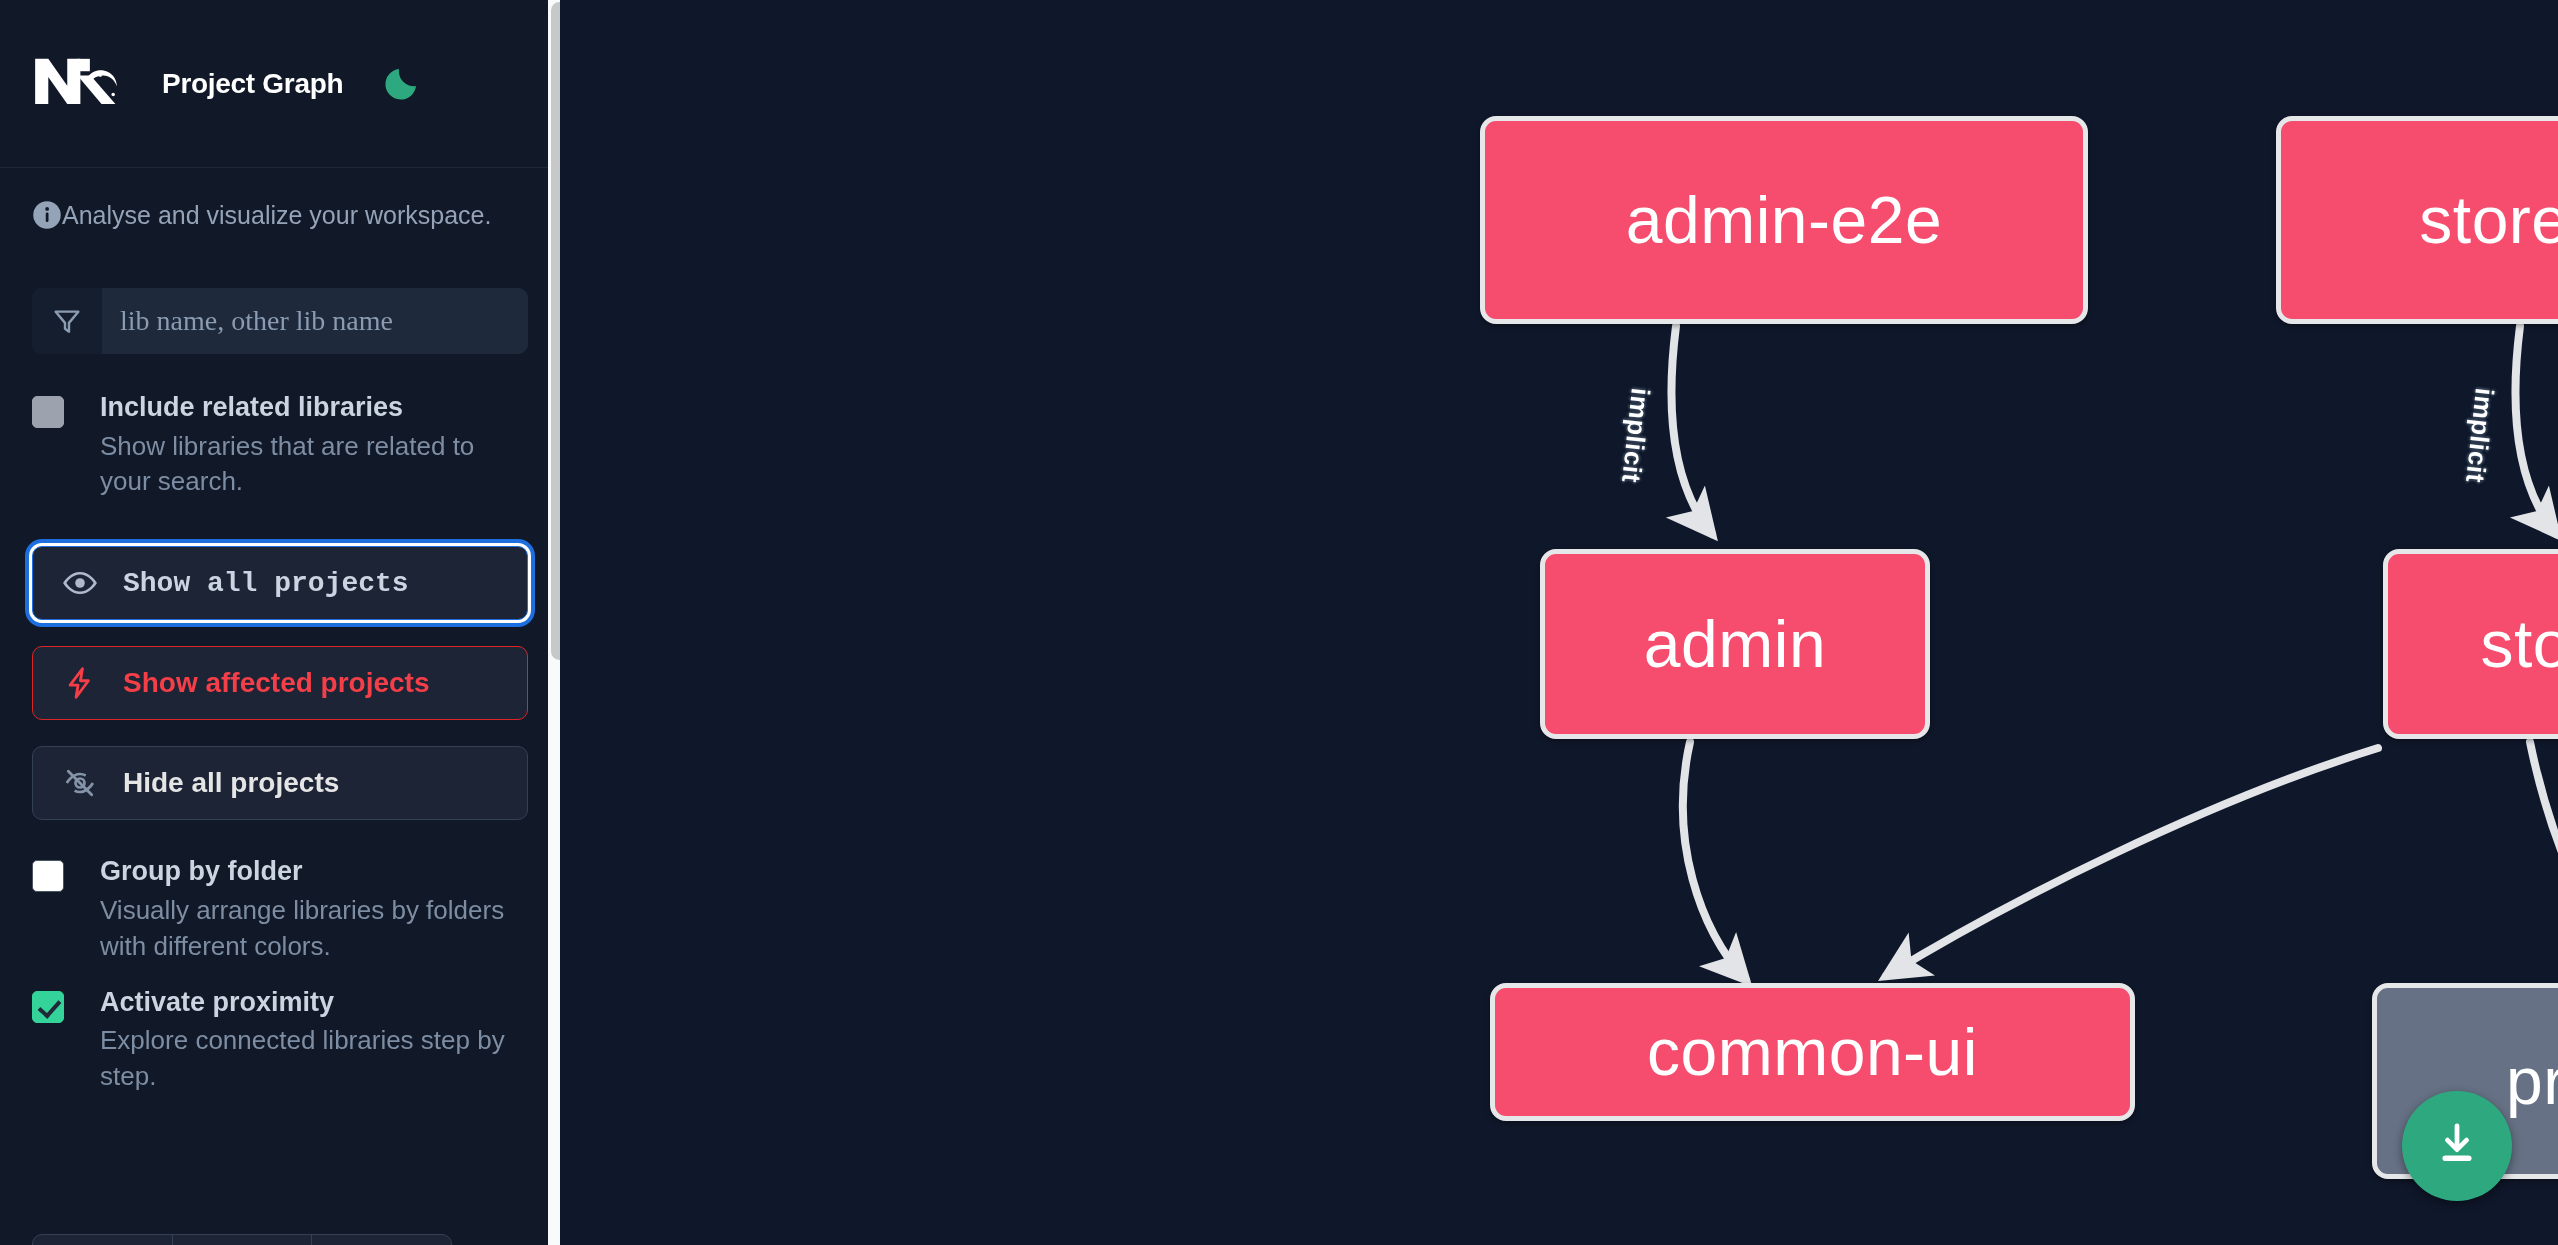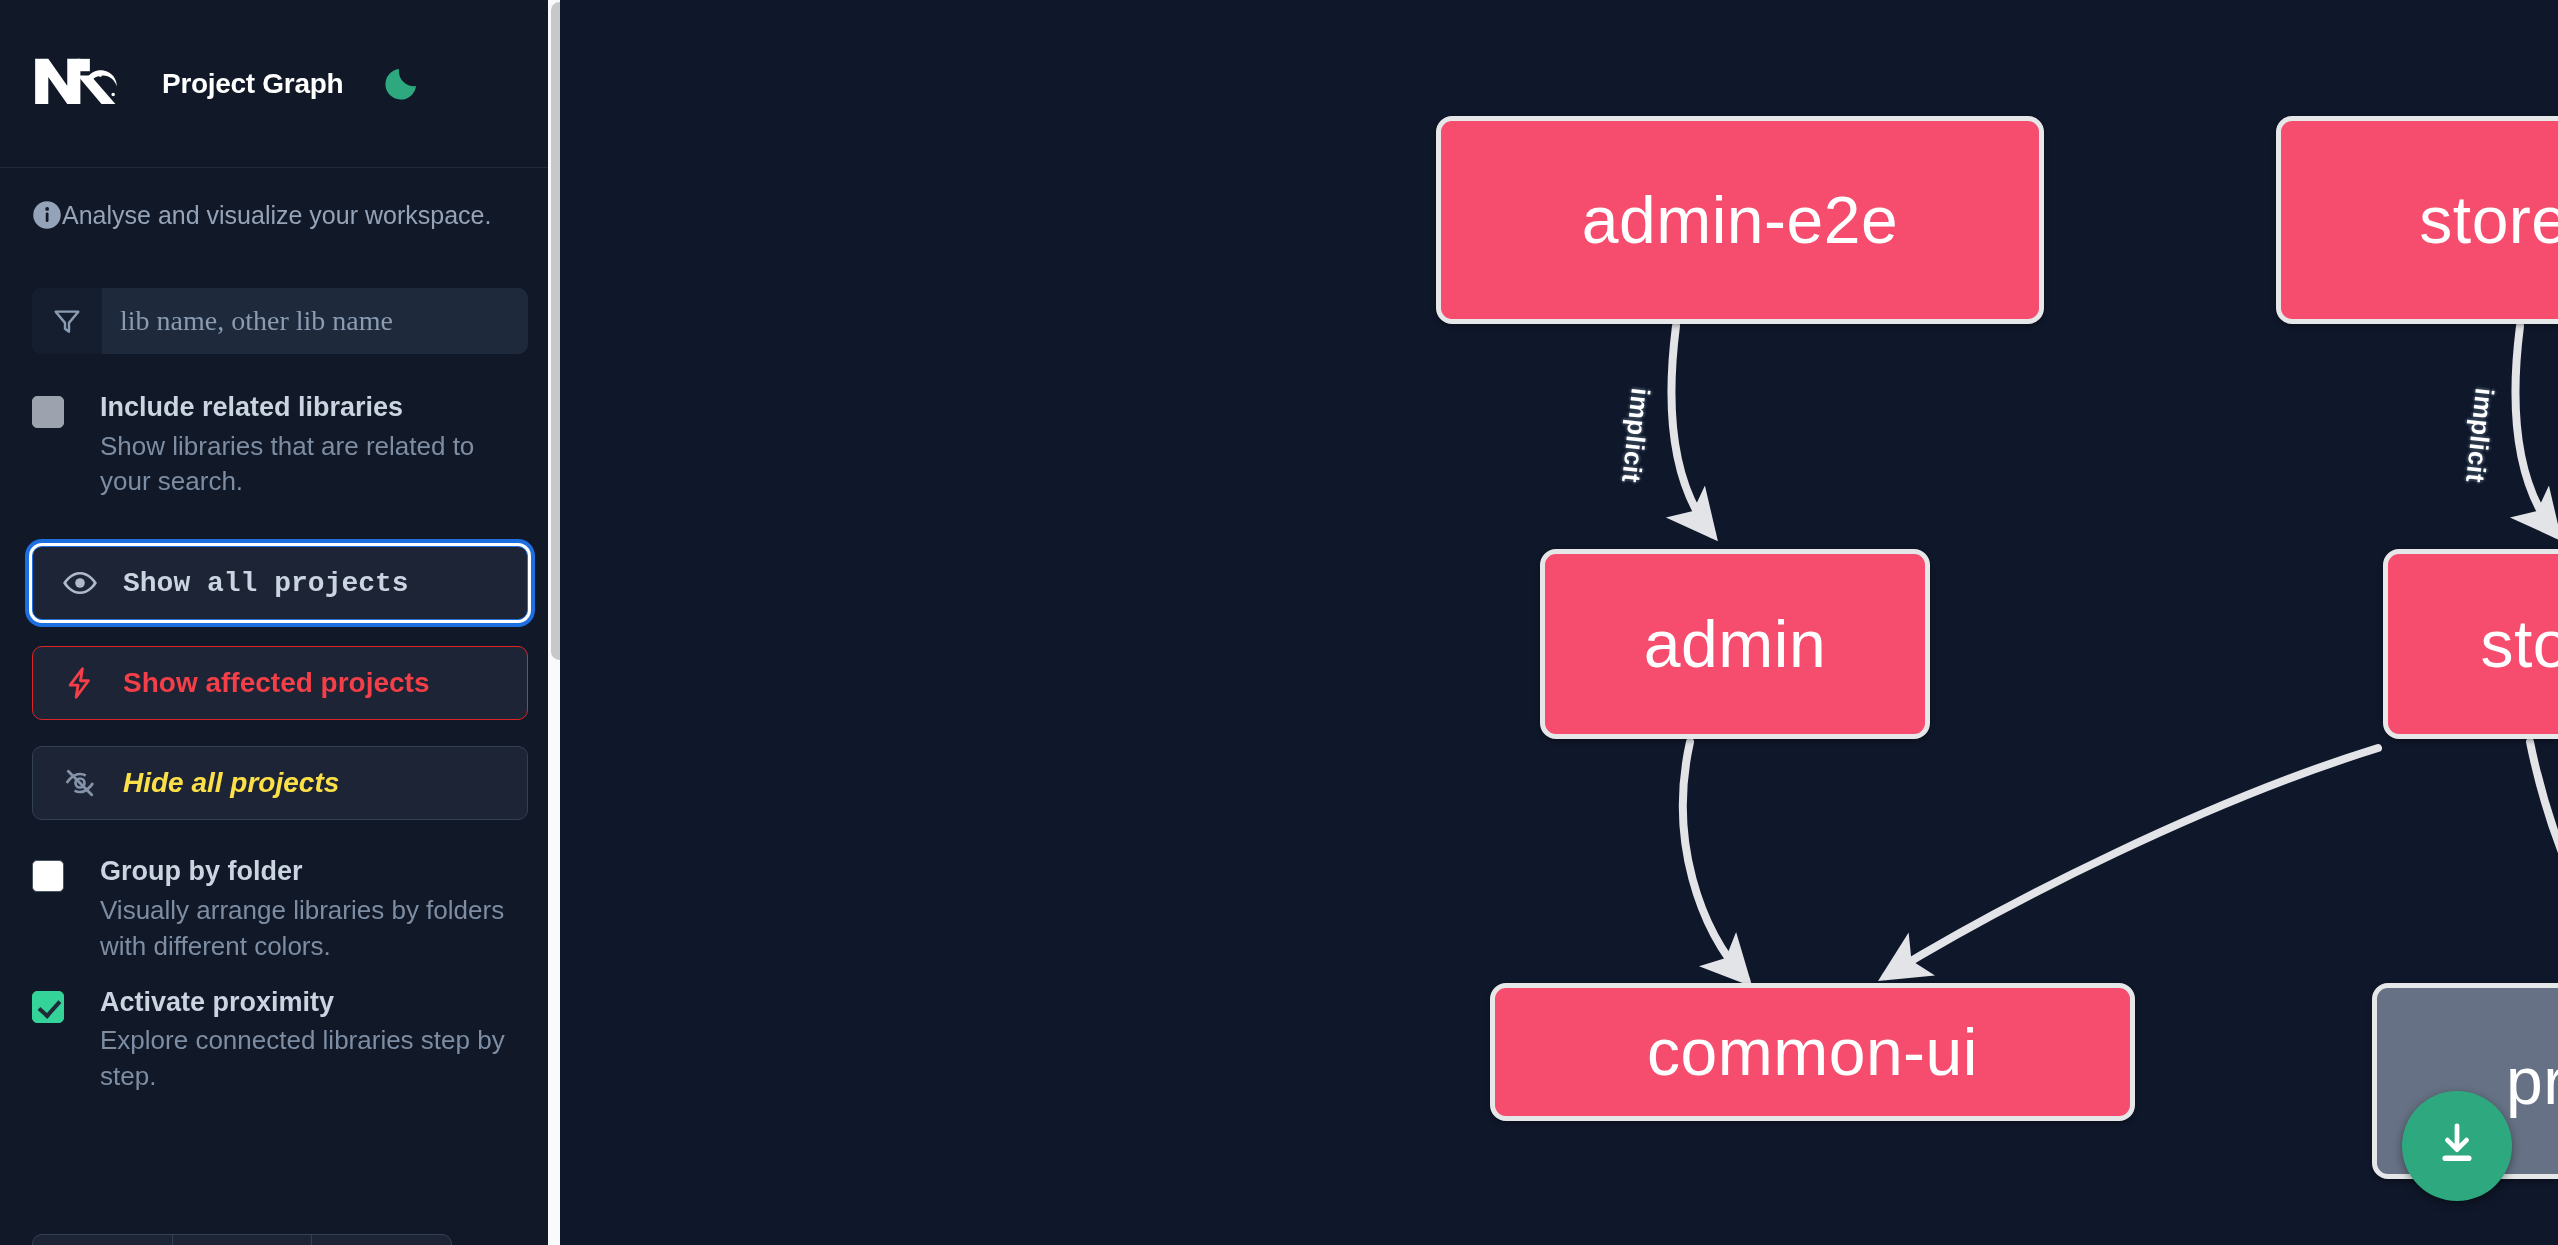--- a/index.html
+++ b/index.html
@@ -157,21 +157,21 @@
   }
   .gbtn.focused {
     border-color: #1D6FE0;
     box-shadow: 0 0 0 3px #FFFFFF, 0 0 0 7px #1D6FE0;
     font-family: Liberation Mono, monospace;
   }
   .gbtn.danger {
     border-color: #DC2626;
     color: #F43F48;
   }
-  .gbtn.muted { color: #fde047; font-style: italic; }
+  .gbtn.muted { color: #e5e5e5; }
 
   .bottom-seg {
     position: absolute;
     left: 32px;
     top: 1234px;
     width: 420px;
     height: 60px;
     display: flex;
     border: 1px solid #334155;
     border-radius: 10px;
@@ -393,21 +393,21 @@
 
         <path d="M1818 748 C 1650 800 1450 900 1326 976" marker-end="url(#ah)"></path>
 
         <path d="M1970 742 C 1990 840 2030 930 2072 980" marker-end="url(#ah)"></path>
       </g>
     </svg>
 
     <div class="edge-label" style="left:1028px; top:420px; transform: rotate(96deg);">implicit</div>
     <div class="edge-label" style="left:1872px; top:420px; transform: rotate(96deg);">implicit</div>
 
-    <div class="node app" style="left:876px; top:116px; width:608px; height:208px;">
+    <div class="node app" style="left:920px; top:116px; width:608px; height:208px;">
       <span>admin-e2e</span>
     </div>
 
     <div class="node app" style="left:1716px; top:116px; width:570px; height:208px;">
       <span>store-e2e</span>
     </div>
 
     <div class="node app" style="left:980px; top:549px; width:390px; height:190px;">
       <span>admin</span>
     </div>

